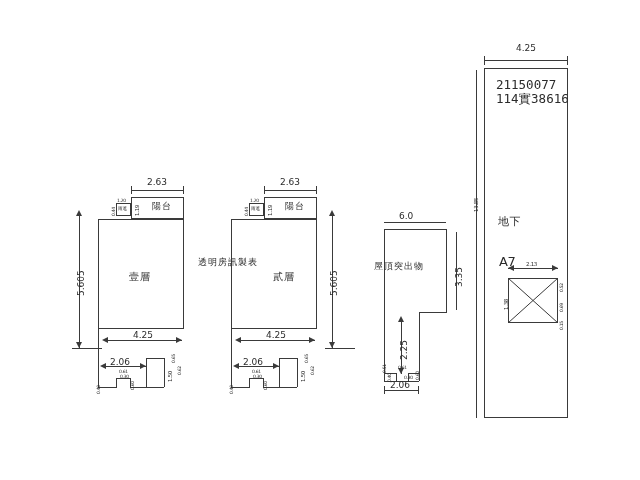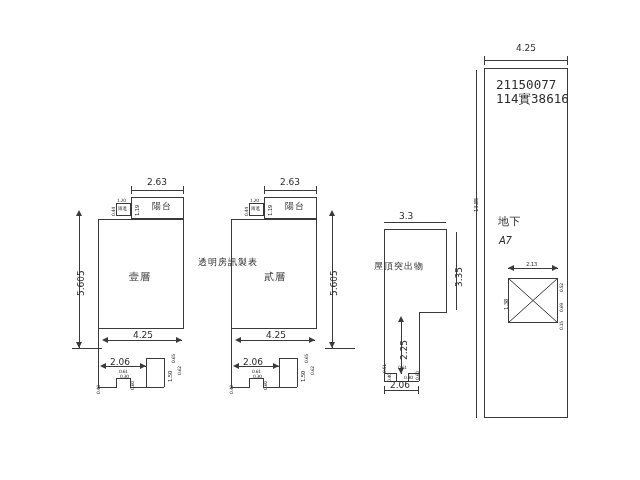--- a/index.html
+++ b/index.html
@@ -143,21 +143,21 @@
       <div class="ln vl" style="left:476px; top:70px; height:348px;"></div>
       <div class="dim dim-s rot90" style="left:474px; top:212px;">13.85</div>
     </div>
 
     <div class="parcel-text" style="left: 496px; top: 78px;">
       <span style="display:block;">21150077</span>
       <span style="display:block;">114實38616</span>
     </div>
 
     <div class="plan-label lbl-8" style="left:498px; top:216px; font-size:11px;">地下</div>
-    <div class="dim dim-s" style="left:499px; top:236px; font-size:10px;font-style:italic;">A7</div>
+    <div class="dim dim-s" style="left:499px; top:255px; font-size:13px;">A7</div>
 
     <div>
       <div class="box" style="left:508px; top:278px; width:50px; height:45px;"></div>
       <svg style="position:absolute; left:508px; top:278px;" width="50" height="45">
         <line x1="0" y1="0" x2="50" y2="45" stroke="#3a3a3a" stroke-width="1"></line>
         <line x1="0" y1="45" x2="50" y2="0" stroke="#3a3a3a" stroke-width="1"></line>
       </svg>
 
       <div class="ln hl" style="left:508px; top:268px; width:50px;"></div>
       <div class="arw arw-l" style="left:508px; top:265px;"></div>
@@ -244,21 +244,21 @@
       <div class="dim dim-t rot90" style="left:245px; top:216px;">0.44</div>
       <div class="dim dim-t" style="left:250px; top:199px;">1.20</div>
       <div class="plan-label" style="left:251px; top:207px; font-size:4.5px;">雨遮</div>
 
       <div class="ln vl" style="left:332px; top:212px; height:136px;"></div>
       <div class="arw arw-u" style="left:329px; top:210px;"></div>
       <div class="arw arw-d" style="left:329px; top:342px;"></div>
       <div class="ln hl" style="left:325px; top:348px; width:30px;"></div>
       <div class="dim dim-h rot90" style="left:330px; top:296px;">5.605</div>
 
-      <div class="plan-label lbl-10" style="left:264px; top:272px;">貳層</div>
+      <div class="plan-label lbl-10" style="left:273px; top:272px;">貳層</div>
 
       <div class="plan-label lbl-9" style="left:198px; top:258px;">透明房訊製表</div>
 
       <div class="ln hl" style="left:237px; top:340px; width:78px;"></div>
       <div class="arw arw-l" style="left:235px; top:337px;"></div>
       <div class="arw arw-r" style="left:309px; top:337px;"></div>
       <div class="dim dim-h" style="left:266px; top:331px;">4.25</div>
 
       <div class="ln vl" style="left:231px; top:329px; height:59px;"></div>
       <div class="ln hl" style="left:231px; top:387px; width:18px;"></div>
@@ -293,21 +293,21 @@
       <div class="ln vl" style="left:419px; top:312px; height:69px;"></div>
       <div class="ln hl" style="left:384px; top:381px; width:35px;"></div>
 
       <div class="ln hl" style="left:384px; top:373px; width:12px;"></div>
       <div class="ln vl" style="left:396px; top:373px; height:9px;"></div>
       <div class="ln hl" style="left:396px; top:373px; width:0px;"></div>
       <div class="ln vl" style="left:408px; top:373px; height:9px;"></div>
       <div class="ln hl" style="left:408px; top:373px; width:11px;"></div>
 
       <div class="ln hl" style="left:384px; top:222px; width:62px;"></div>
-      <div class="dim dim-h" style="left:399px; top:212px;">3.3</div>
+      <div class="dim dim-h" style="left:399px; top:212px;">6.0</div>
 
       <div class="ln vl" style="left:456px; top:232px; height:78px;"></div>
       <div class="dim dim-h rot90" style="left:455px; top:287px;">3.35</div>
 
       <div class="plan-label lbl-9" style="left:374px; top:262px;">屋頂突出物</div>
 
       <div class="ln vl" style="left:401px; top:318px; height:56px;"></div>
       <div class="arw arw-u" style="left:398px; top:316px;"></div>
       <div class="arw arw-d" style="left:398px; top:368px;"></div>
       <div class="dim dim-h rot90" style="left:400px; top:360px;">2.25</div>

